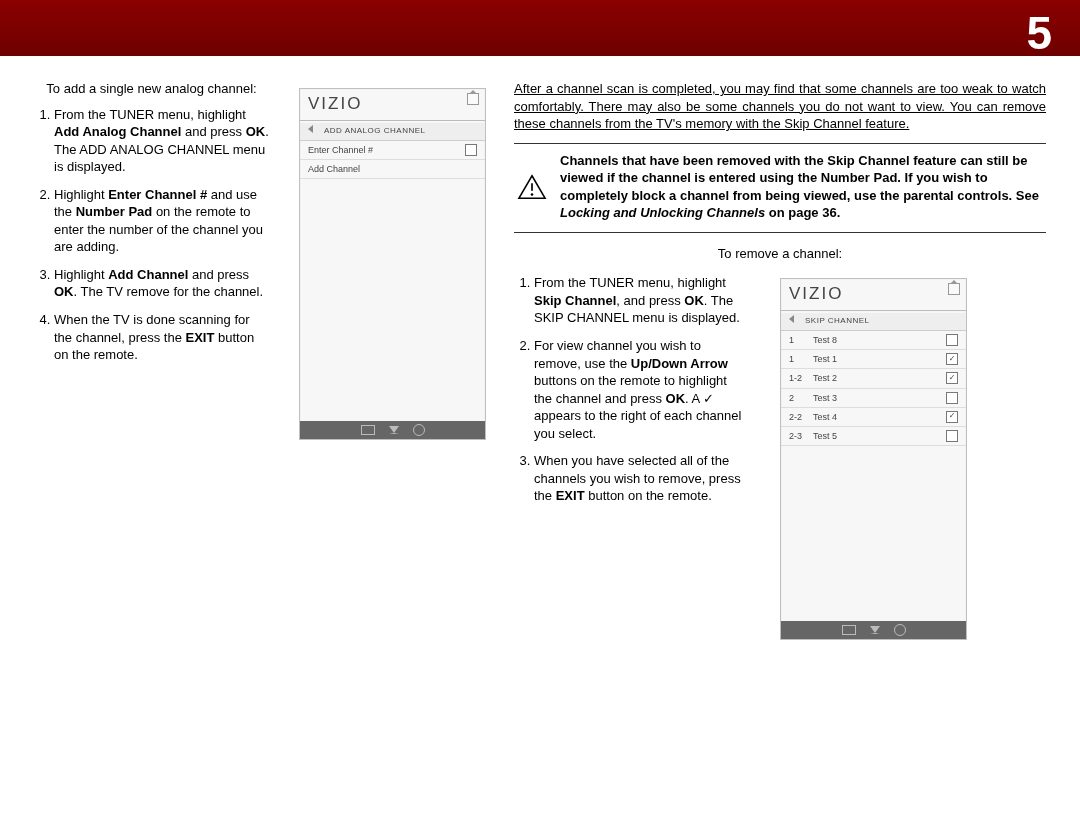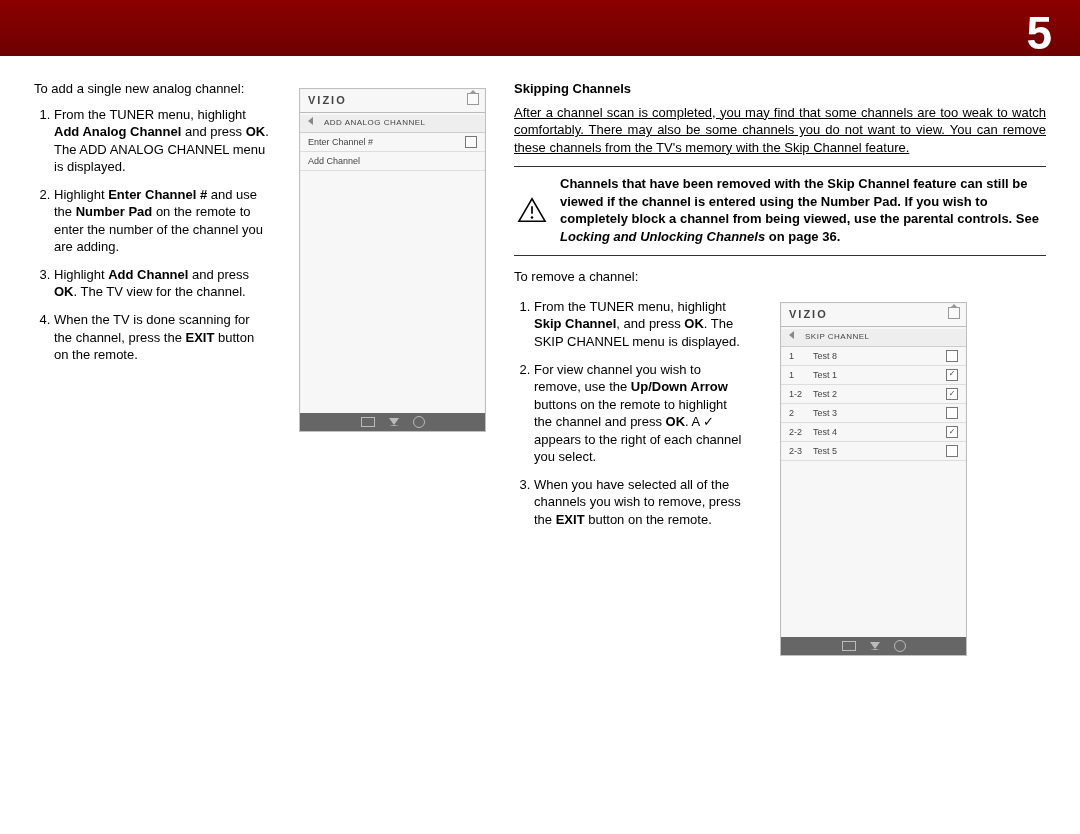--- a/index.html
+++ b/index.html
@@ -20,21 +20,21 @@
     position:absolute; right:28px; top:2px;
     color:#fff; font-size:46px; font-weight:700;
   }
   .page{
     position:absolute; left:34px; right:34px; top:80px; bottom:20px;
   }
   .columns{display:flex; gap:30px;}
   .col{flex:1 1 0; min-width:0;}
   .col-narrow{width:235px; flex:0 0 auto;}
   .col-screen{width:185px; flex:0 0 auto;}
-  p{margin:0 0 8px 0;}
+  p{margin:0 0 8px 0;text-align:center;}
   ol{margin:4px 0 10px 0; padding-left:20px;}
   ol li{margin-bottom:10px;}
   b{font-weight:700;}
   .sect-head{font-weight:700; margin-bottom:6px;}
   .just{text-align:justify;text-decoration:underline;}
   .pnum{
     position:absolute; left:0; right:0; bottom:-6px;
     text-align:center; font-size:12px;
   }
   
@@ -53,22 +53,22 @@
     margin:4px 6px 0 0;
     position:relative;
   }
   .tv-home::before{
     content:""; position:absolute; left:1px; top:-4px;
     border-left:4px solid transparent;
     border-right:4px solid transparent;
     border-bottom:4px solid #999;
   }
   .tv-logo{
-    font-weight:700; letter-spacing:2px;
-    font-size:11px; padding:4px 8px 2px;
+    font-weight:400; letter-spacing:2px;
+    font-size:17px; padding:4px 8px 2px;
   }
   .tv-hr{height:1px;background:#bbb;margin:2px 0;}
   .tv-title{
     font-size:8px; letter-spacing:.5px;
     padding:3px 6px 3px 24px;
     background:#eee; position:relative;
     border-bottom:1px solid #ccc;
   }
   .tv-title .back{
     position:absolute; left:8px; top:2px;
@@ -127,21 +127,21 @@
     <div class="col col-narrow">
       <p>To add a single new analog channel:</p>
       <ol>
         <li>
           <span>From the TUNER menu, highlight </span><b>Add Analog Channel</b><span> and press </span><b>OK</b><span>. The ADD ANALOG CHANNEL menu is displayed.</span>
         </li>
         <li>
           <span>Highlight </span><b>Enter Channel #</b><span> and use the </span><b>Number Pad</b><span> on the remote to enter the number of the channel you are adding.</span>
         </li>
         <li>
-          <span>Highlight </span><b>Add Channel</b><span> and press </span><b>OK</b><span>. The TV view for the channel.</span>
+          <span>Highlight </span><b>Add Channel</b><span> and press </span><b>OK</b><span>. The TV remove for the channel.</span>
         </li>
         <li>
           <span>When the TV is done scanning for the channel, press the </span><b>EXIT</b><span> button on the remote.</span>
         </li>
       </ol>
     </div>
 
     <div class="col col-screen">
       <div class="tv">
         <span class="tv-home"></span>
@@ -162,21 +162,20 @@
         </div>
         <div class="tv-foot">
           <span></span>
           <span class="v"></span>
           <span class="gear"></span>
         </div>
       </div>
     </div>
 
     <div class="col">
-      <div class="sect-head">Skipping Channels</div>
       <p class="just">After a channel scan is completed, you may find that some channels are too weak to watch comfortably. There may also be some channels you do not want to view. You can remove these channels from the TV's memory with the Skip Channel feature.</p>
 
       <div class="note">
         <div class="ico">
           <svg viewBox="0 0 32 28">
               <path d="M16 2 L30 26 L2 26 Z" fill="none" stroke="#000" stroke-width="1.6"></path>
               <line x1="16" y1="10" x2="16" y2="18" stroke="#000" stroke-width="1.8"></line>
               <circle cx="16" cy="22" r="1.4" fill="#000"></circle>
             </svg>
         </div>

